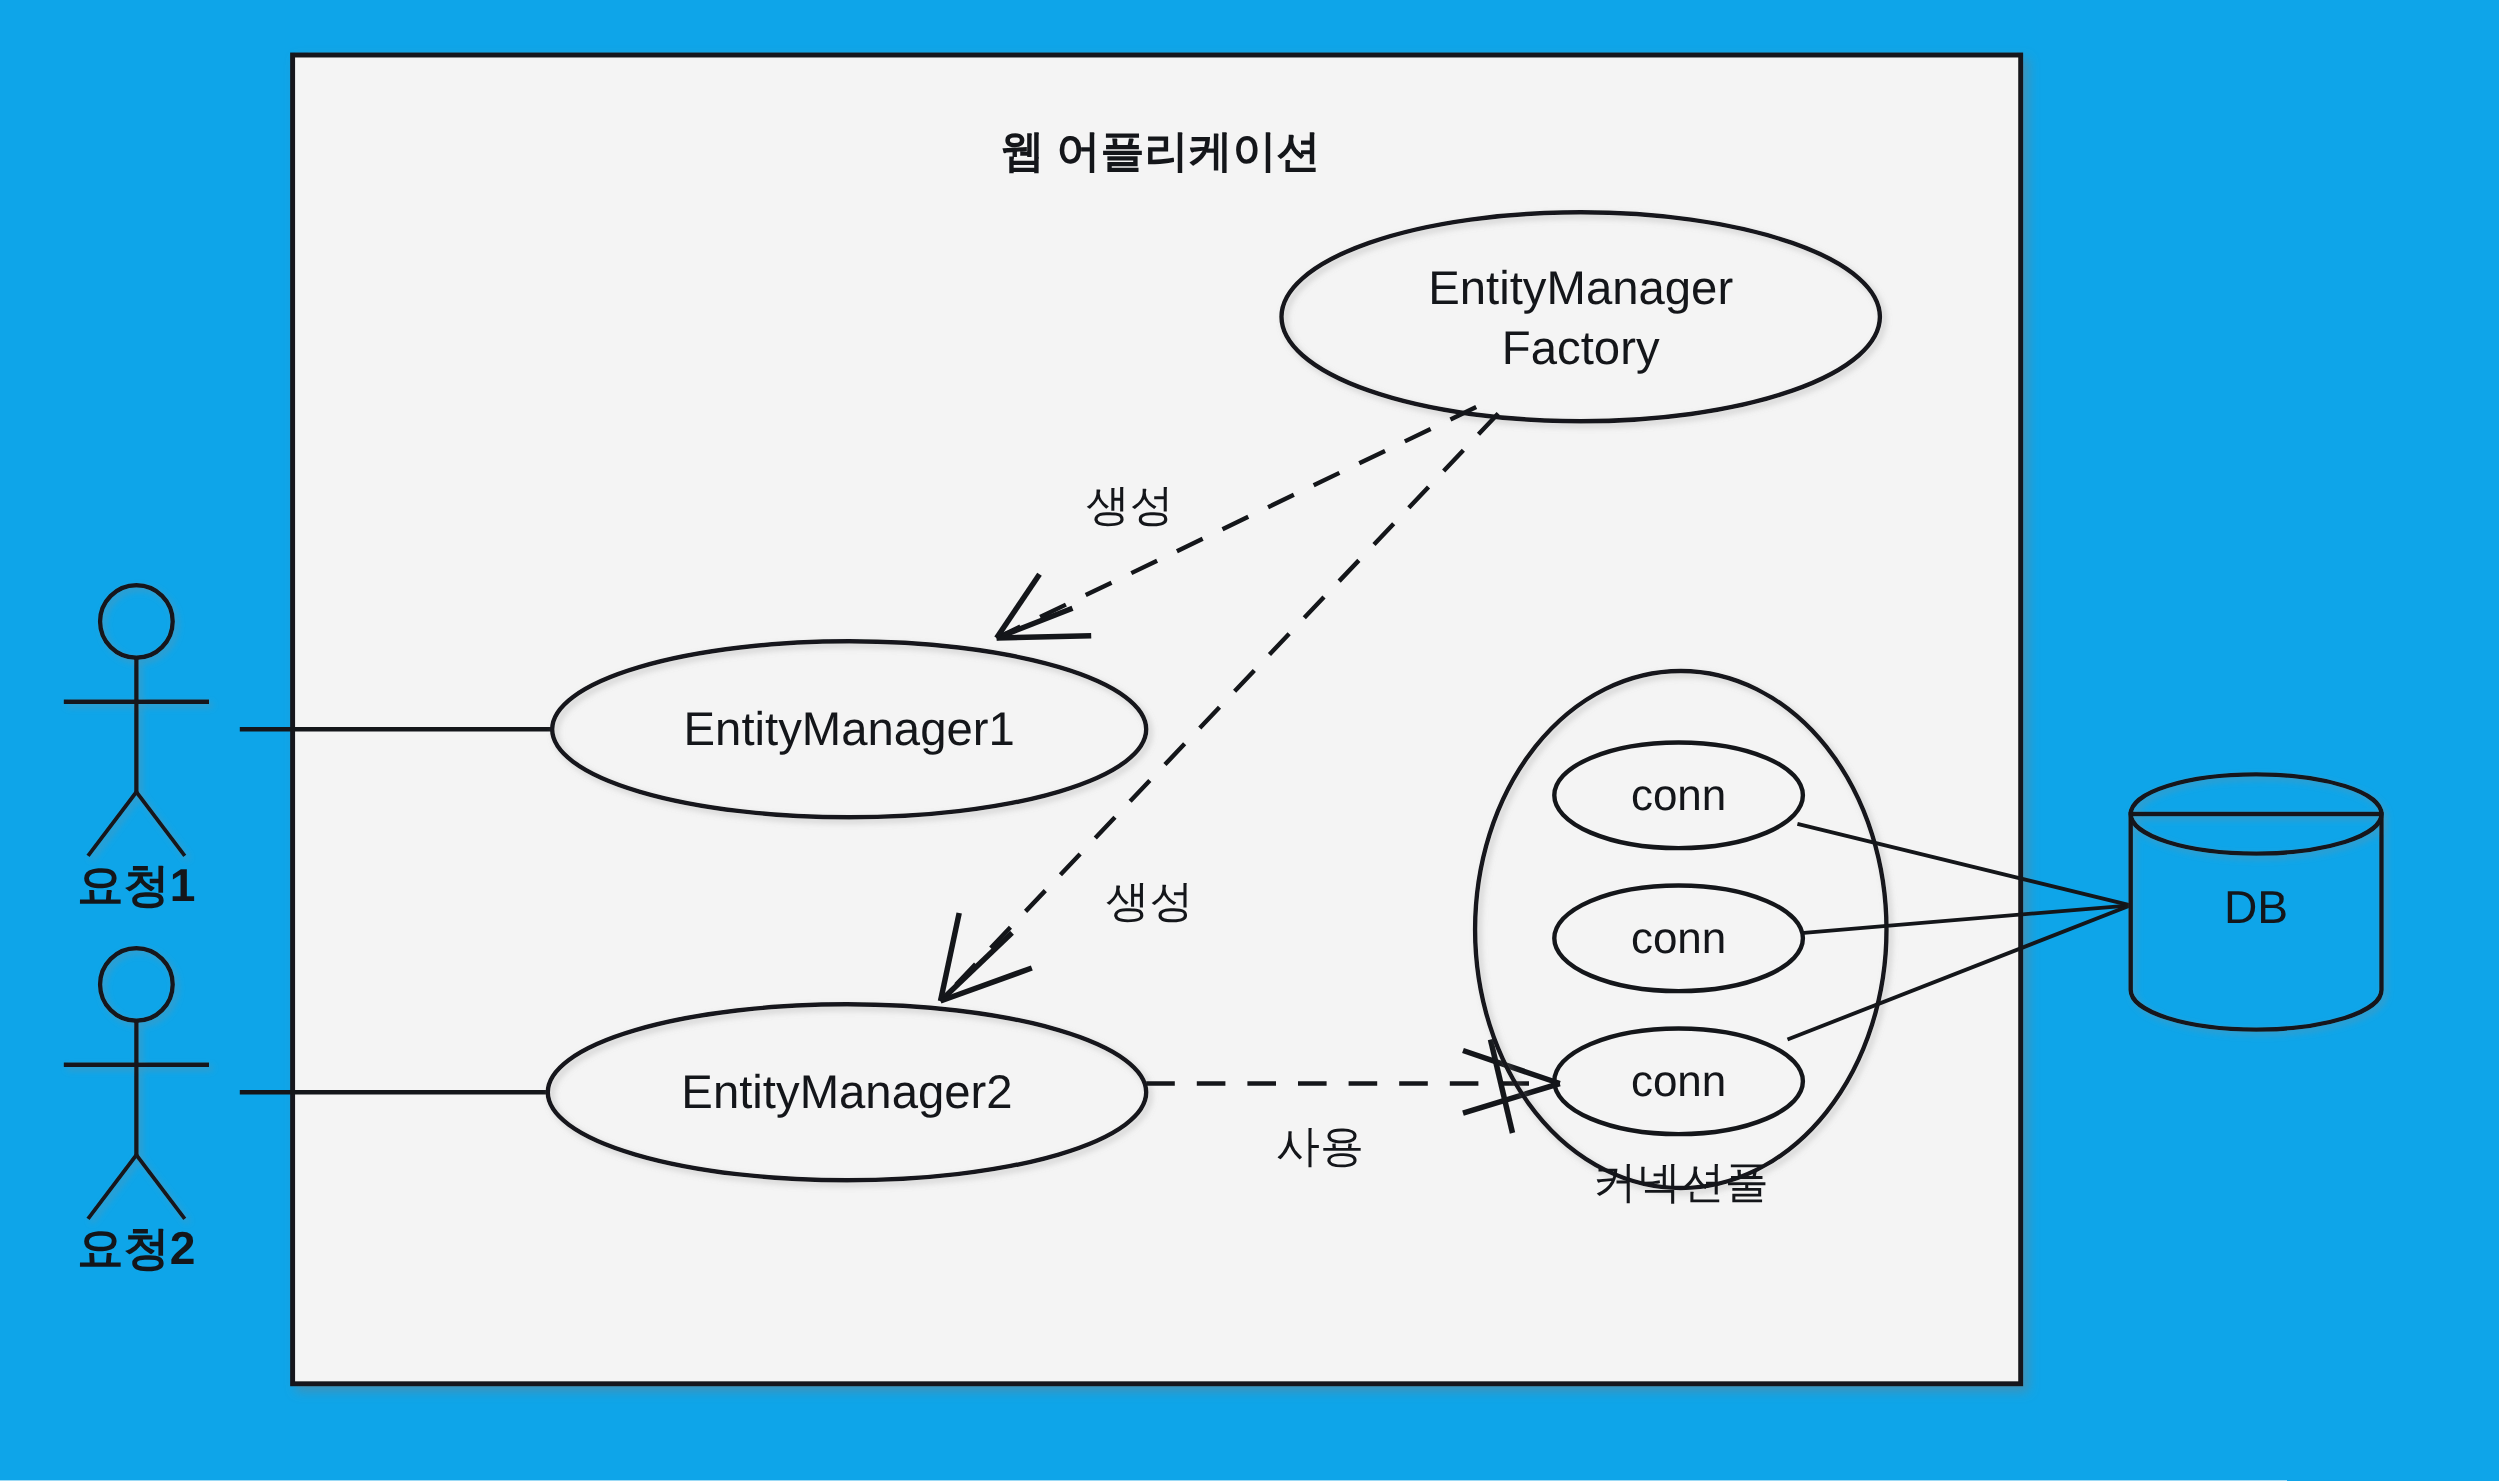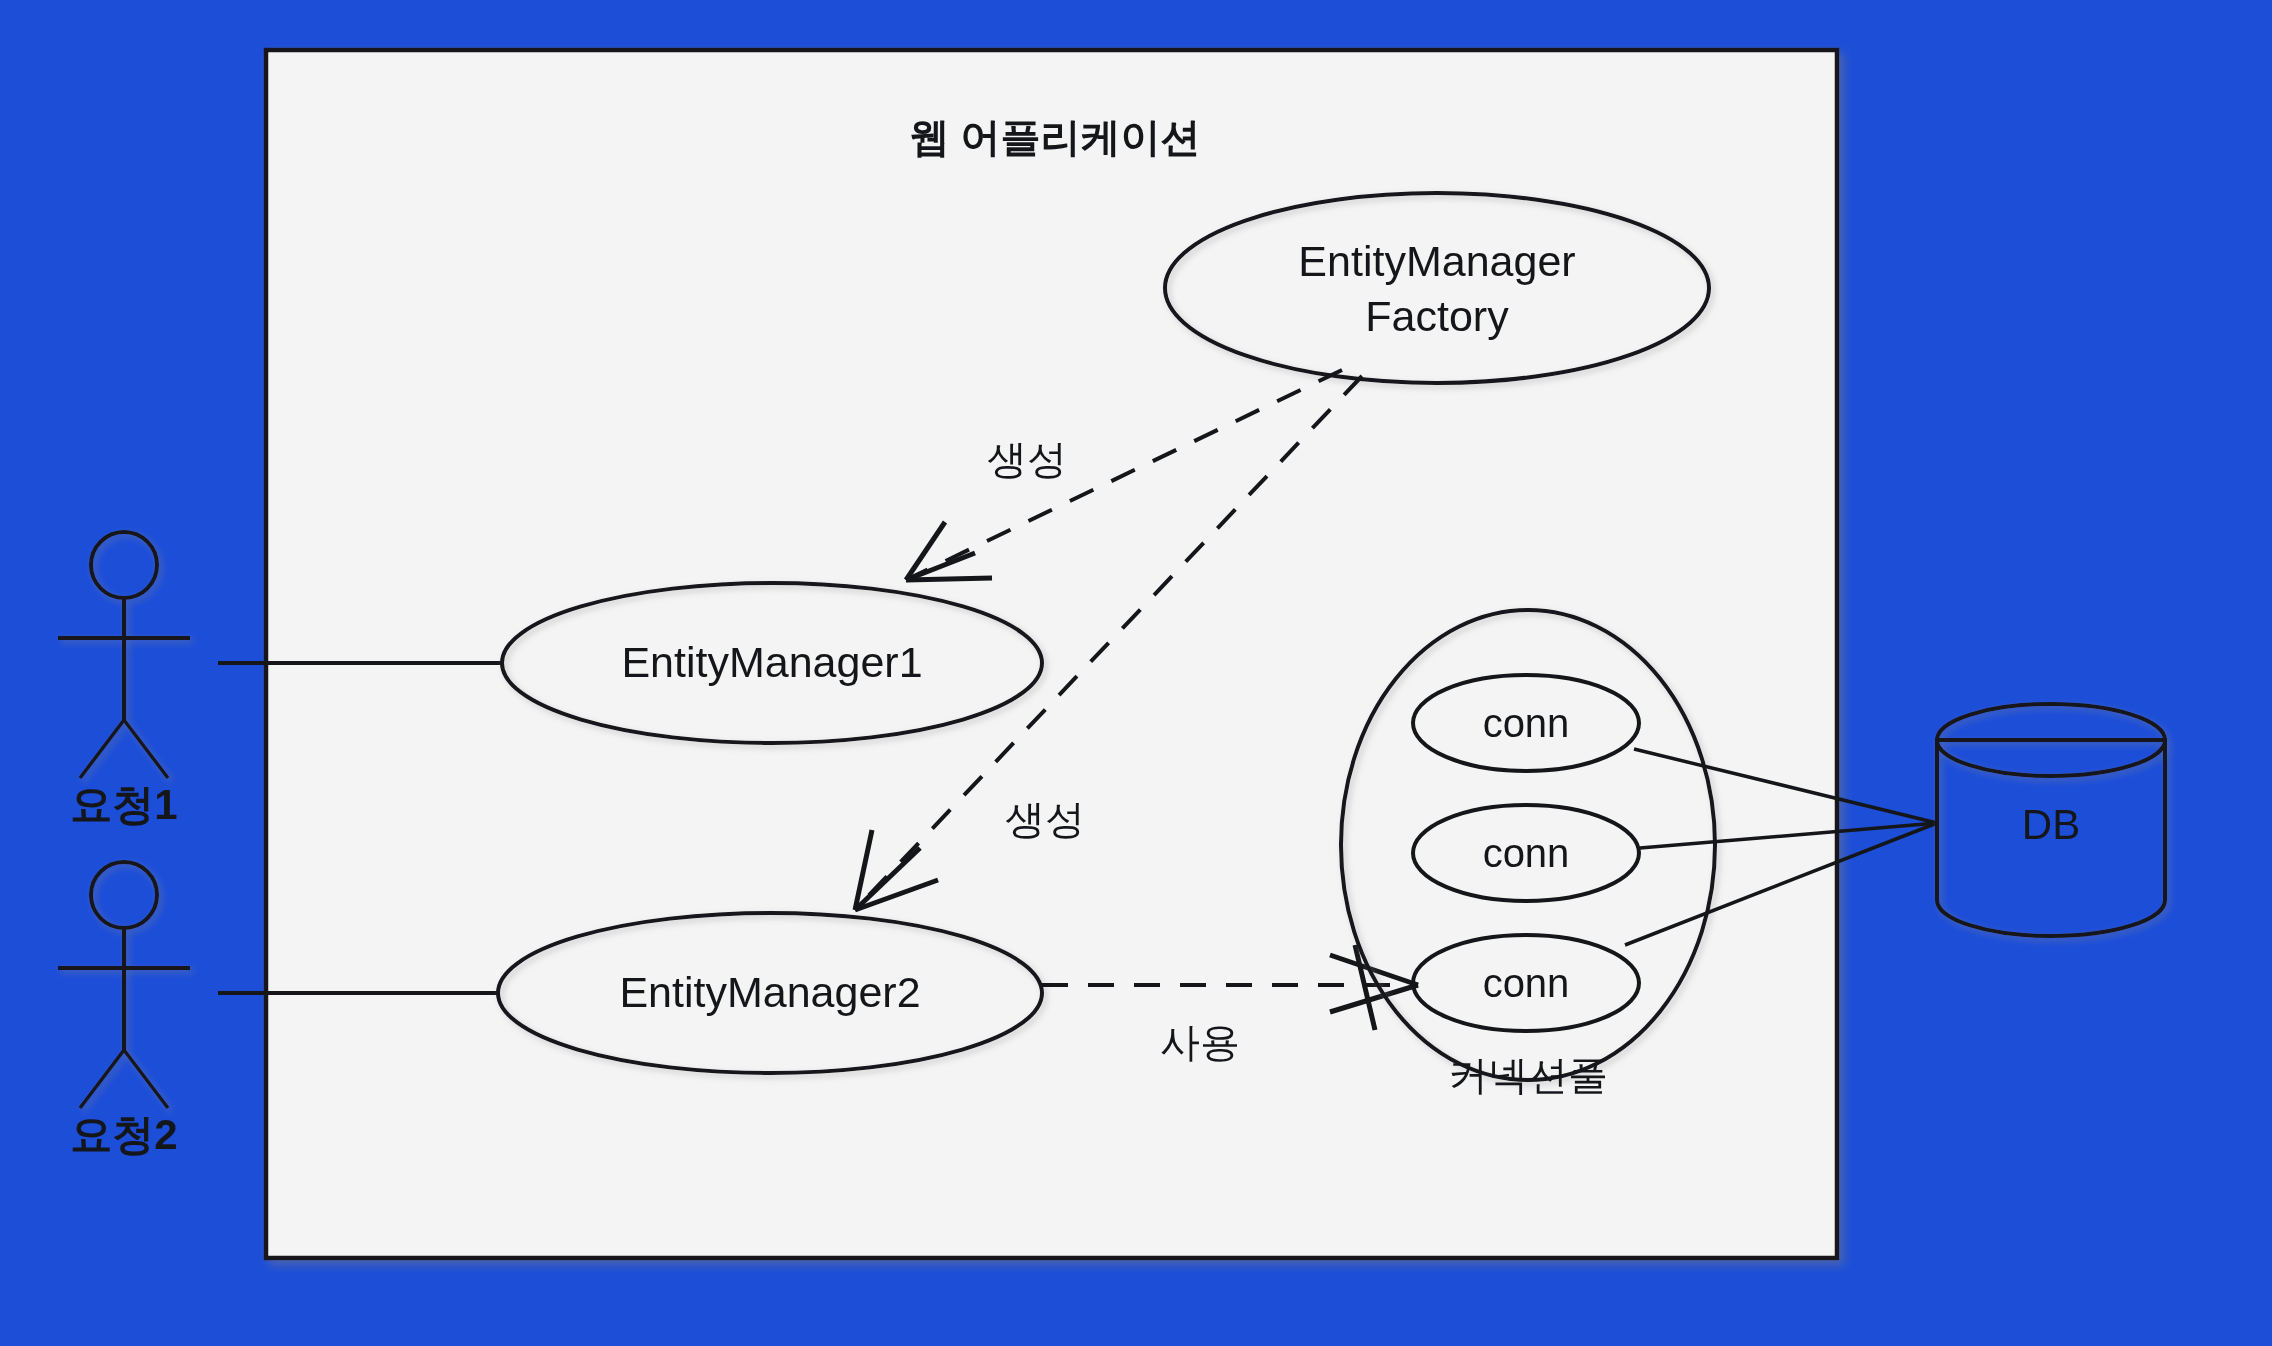--- a/index.html
+++ b/index.html
@@ -10,21 +10,21 @@
   body {
     width: 2272px;
     height: 1346px;
     font-family: "Liberation Sans", sans-serif;
     overflow: hidden;
   }
   #diagram-root {
     position: relative;
     width: 2272px;
     height: 1346px;
-    background: #1d4ed8;
+    background: #0ea5e9;
     text-align: center;
   }
   svg.canvas {
     display: block;
     width: 2272px;
     height: 1346px;
   }
   .stroke-main {
     stroke: #14161a;
     fill: none;

